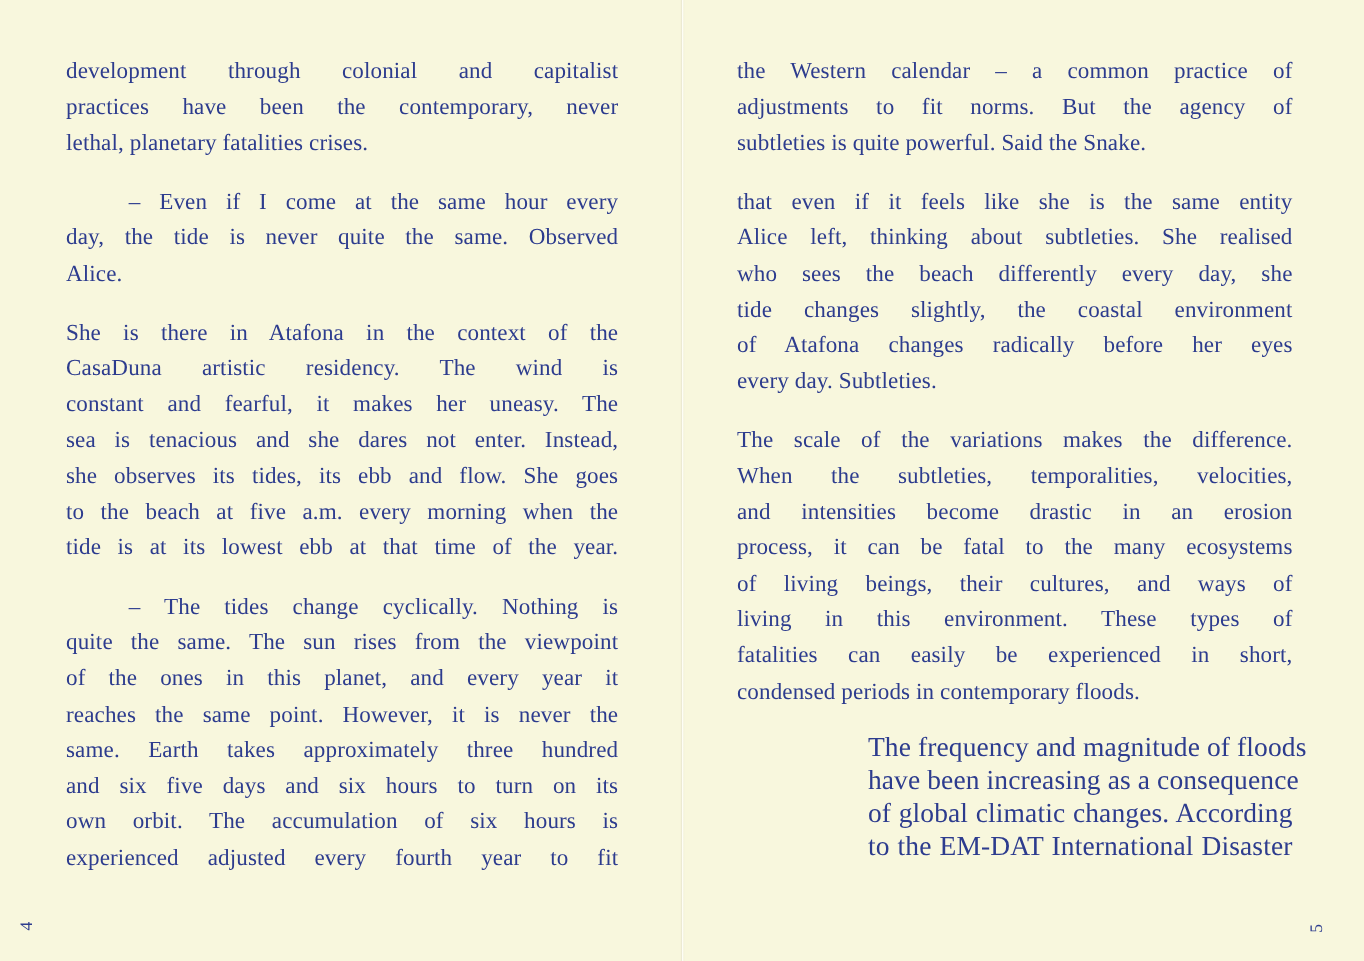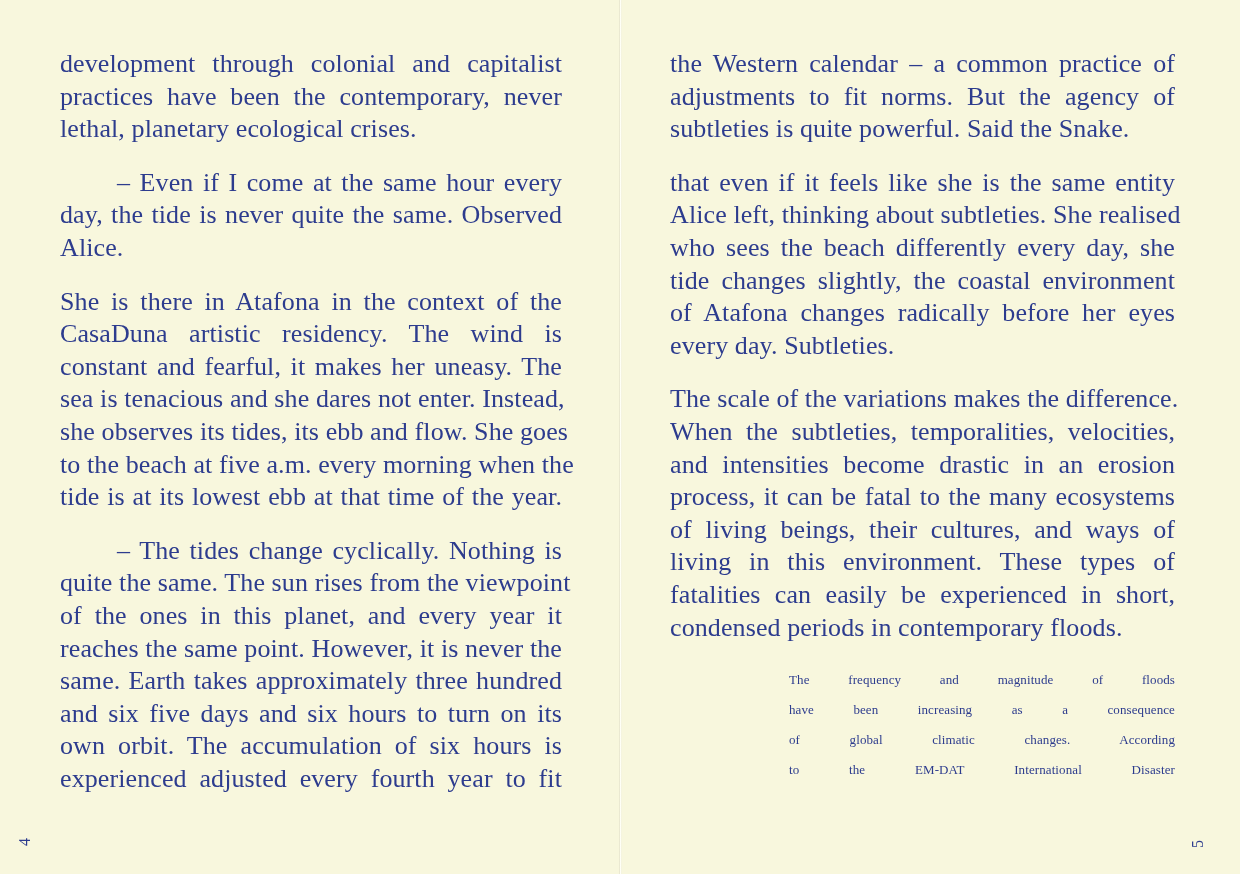--- a/index.html
+++ b/index.html
@@ -34,39 +34,39 @@
     width: 502px;
   }
   .right-col {
     left: 670px;
     width: 505px;
   }
   .para {
     margin: 0 0 21px 0;
   }
   .line {
-    font-size: 26px;
+    font-size: 21px;
     line-height: 32.6px;
     letter-spacing: 0.1px;
     text-align: justify;
     text-align-last: justify;
     text-justify: inter-word;
     white-space: nowrap;
   }
   .line.last {
     text-align-last: left;
   }
   .para.dialog .line:first-child {
     text-indent: 57px;
   }
   .para.quote {
     padding-left: 119px;
   }
   .para.quote .line {
-    font-size: 13px;
+    font-size: 25px;
     line-height: 30.1px;
   }
   .pagenum {
     position: absolute;
     font-size: 16px;
     transform: rotate(-90deg);
     transform-origin: center center;
   }
   .pagenum-left {
     left: 21px;
@@ -80,21 +80,21 @@
 </head>
 <body style="background: rgb(248, 247, 221); color: rgb(45, 60, 142);">
 
 <div class="spread">
   <div class="spine-fold"></div>
 
   <div class="page-col left-col">
       <div class="para normal">
         <div class="line">development through colonial and capitalist</div>
         <div class="line">practices have been the contemporary, never</div>
-        <div class="line last">lethal, planetary ecological crises.</div>
+        <div class="line last">lethal, planetary fatalities crises.</div>
       </div>
       <div class="para dialog">
         <div class="line">– Even if I come at the same hour every</div>
         <div class="line">day, the tide is never quite the same. Observed</div>
         <div class="line last">Alice.</div>
       </div>
       <div class="para normal">
         <div class="line">She is there in Atafona in the context of the</div>
         <div class="line">CasaDuna artistic residency. The wind is</div>
         <div class="line">constant and fearful, it makes her uneasy. The</div>

